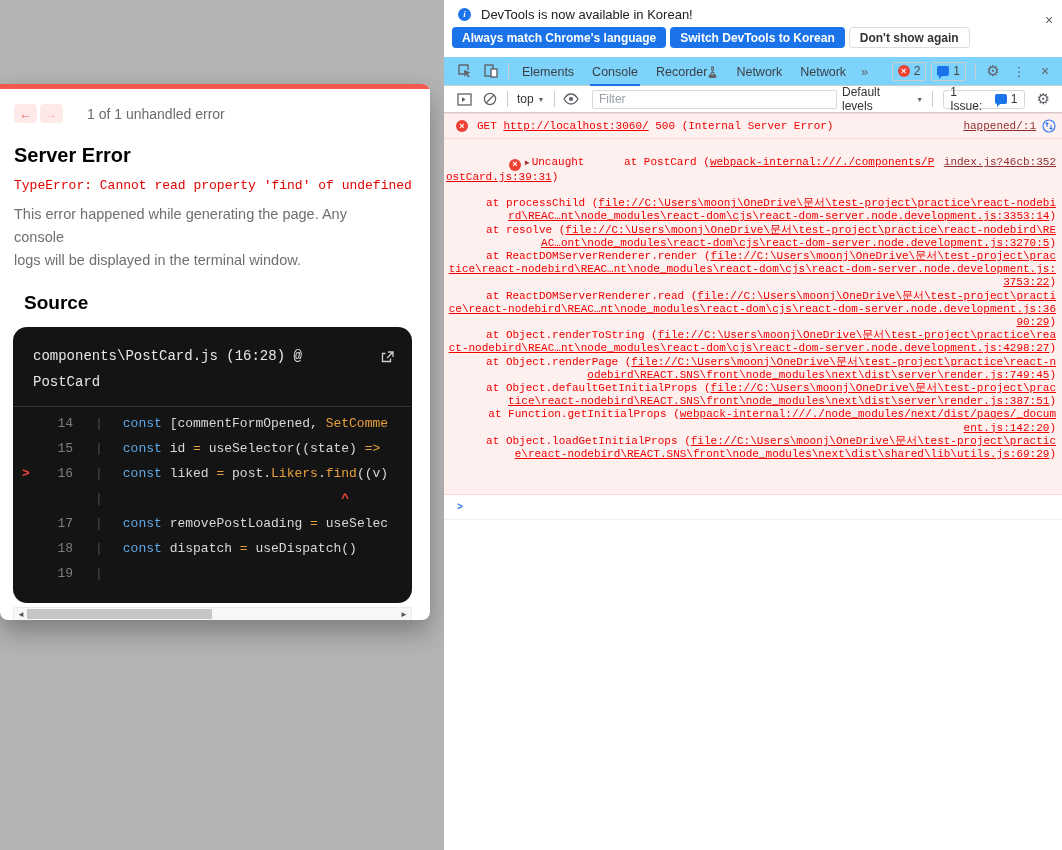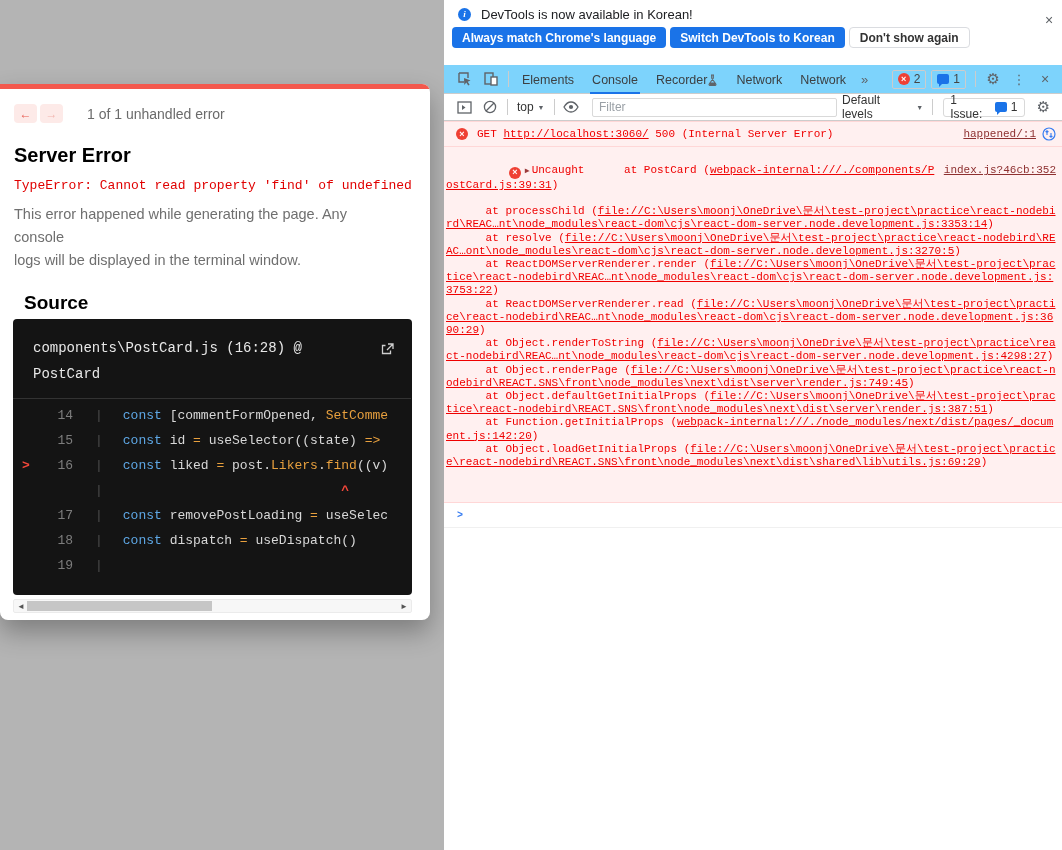--- a/index.html
+++ b/index.html
@@ -19,21 +19,21 @@
   .nav-btn + .nav-btn{ margin-left:3px; }
   .nav-btn.prev{ color:#e8584d; }
   .nav-btn.next{ color:#f2b6b0; }
   .err-count{ margin-left:24px; color:#6b6b6b; font-size:14px; }
   .err-title{ margin:21px 14px 0; font-size:20px; font-weight:700; color:#000; }
   .err-msg{ margin:11px 14px 0; font-family:"Liberation Mono", monospace;
     font-size:13px; color:#e00000; white-space:nowrap; }
   .err-desc{ margin:10px 14px 0; font-size:14.5px; color:#6f6f6f; line-height:23px; width:382px; }
   .src-heading{ margin:20px 24px 0; font-size:19px; font-weight:600; color:#000; }
 
-  .code-frame{ margin:5px 18px 0 13px; background:#141414; border-radius:4px;
+  .code-frame{ margin:13px 18px 0 13px; background:#141414; border-radius:14px;
     padding:13px 0 12px; overflow:hidden; }
   .cf-header{ position:relative; padding:3px 44px 11px 20px; border-bottom:1px solid #333;
     font-family:"Liberation Mono", monospace; font-size:14px; line-height:26px; color:#e8e8e8; width:398px; }
   .cf-ext{ position:absolute; right:16px; top:8px; color:#cfcfcf; }
   .cf-lines{ padding-top:9px; }
   .cf-line{ display:flex; height:25px; align-items:flex-start; font-family:"Liberation Mono", monospace; font-size:13px; white-space:pre; }
   .cf-gutter{ flex:0 0 72px; display:flex; }
   .cf-marker{ width:26px; text-align:center; color:#f4473a; font-weight:700; }
   .cf-num{ width:34px; text-align:right; color:#7d7d7d; }
   .cf-sep{ color:#4d4d4d; padding:0 0 0 10px; }
@@ -51,21 +51,21 @@
   
   .devtools{ position:absolute; left:444px; top:0; width:618px; height:850px; background:#fff; }
 
   .dt-banner{ position:relative; padding:6px 0 5px; }
   .banner-row1{ display:flex; align-items:center; padding-left:14px; height:16px; }
   .info-icon{ width:13px; height:13px; border-radius:50%; background:#1a73e8; color:#fff;
     font-size:9px; font-weight:700; display:flex; align-items:center; justify-content:center;
     font-family:"Liberation Serif", serif; font-style:italic; }
   .banner-msg{ margin-left:10px; font-size:13px; color:#202124; }
   .banner-close{ position:absolute; right:5px; top:12px; color:#5f6368; font-size:14px; width:16px; text-align:center; }
-  .banner-row2{ display:flex; margin:5px 0 12px 8px; }
+  .banner-row2{ display:flex; margin:5px 0 4px 8px; }
   .bn-btn{ height:21px; display:flex; align-items:center; padding:0 10px; border-radius:4px;
     font-size:12px; font-weight:700; margin-right:4px; }
   .bn-primary{ background:#1a73e8; color:#fff; }
   .bn-secondary{ background:#fff; color:#333; border:1px solid #dadce0;text-align:center; }
 
   .dt-tabbar{ height:29px; display:flex; align-items:center; padding:0 4px 0 8px;
     border-bottom:1px solid #ccc; background:#7dd3fc; }
   .ico{ display:flex; align-items:center; justify-content:center; color:#5f6368; }
   .tb-ico{ width:26px; height:26px; }
   .vdiv{ width:1px; height:16px; background:#ccc; margin:0 4px; }
@@ -100,21 +100,21 @@
     color:#fff; font-size:9px; font-weight:700; display:flex; align-items:center; justify-content:center;
     font-family:"Liberation Sans", sans-serif; margin-right:9px; }
   .red-link{ text-decoration:underline; color:#ef0000; }
   .src-link{ color:#8e3030; text-decoration:underline; }
   .issue-circ{ margin-left:6px; flex:0 0 14px; display:flex; }
   .row-err{ padding:4px 6px 6px 2px; color:#ef0000; line-height:13.2px; }
   .err-body{ white-space:pre-wrap; word-break:break-all; }
   .err-head .c-icon{ display:inline-flex; vertical-align:-2px; margin:0 4px 0 10px; }
   .disclosure{ color:#9c3b3b; font-size:8px; margin-right:2px; }
   .float-src{ float:right; margin-left:8px; }
-  .frame{ white-space:pre-wrap; word-break:break-all; }
+  .frame{ white-space:pre-wrap; word-break:break-all;text-align:right; }
   .prompt-row{ padding:6px 6px 6px 13px; border-bottom:1px solid #f0f0f0; }
   .prompt-chevron{ color:#367cf1; font-size:10px; font-weight:700; }
 </style>
 </head>
 <body>
 
 <div class="overlay-dialog">
   <div class="accent-bar"></div>
 
   <div class="err-nav">

